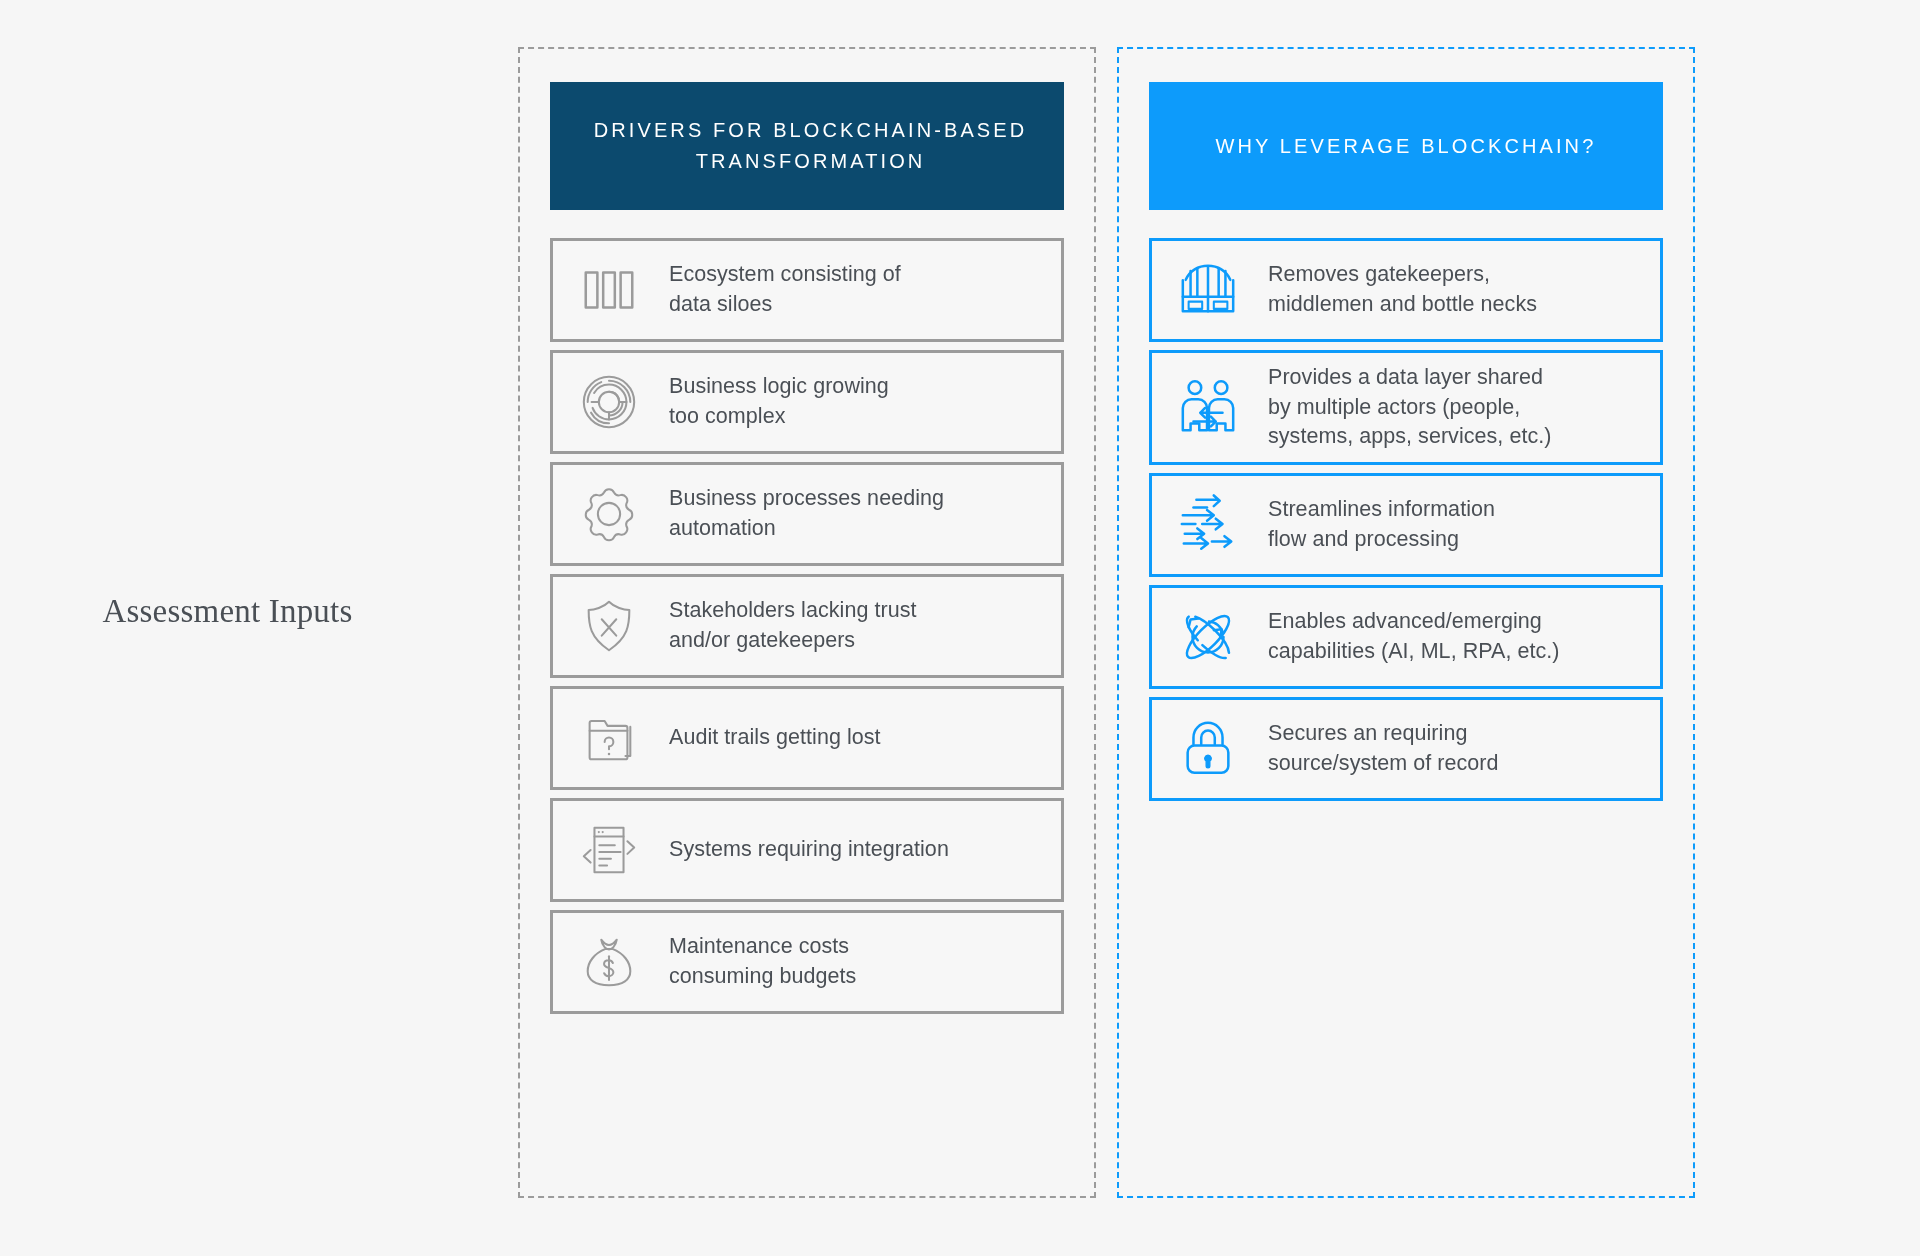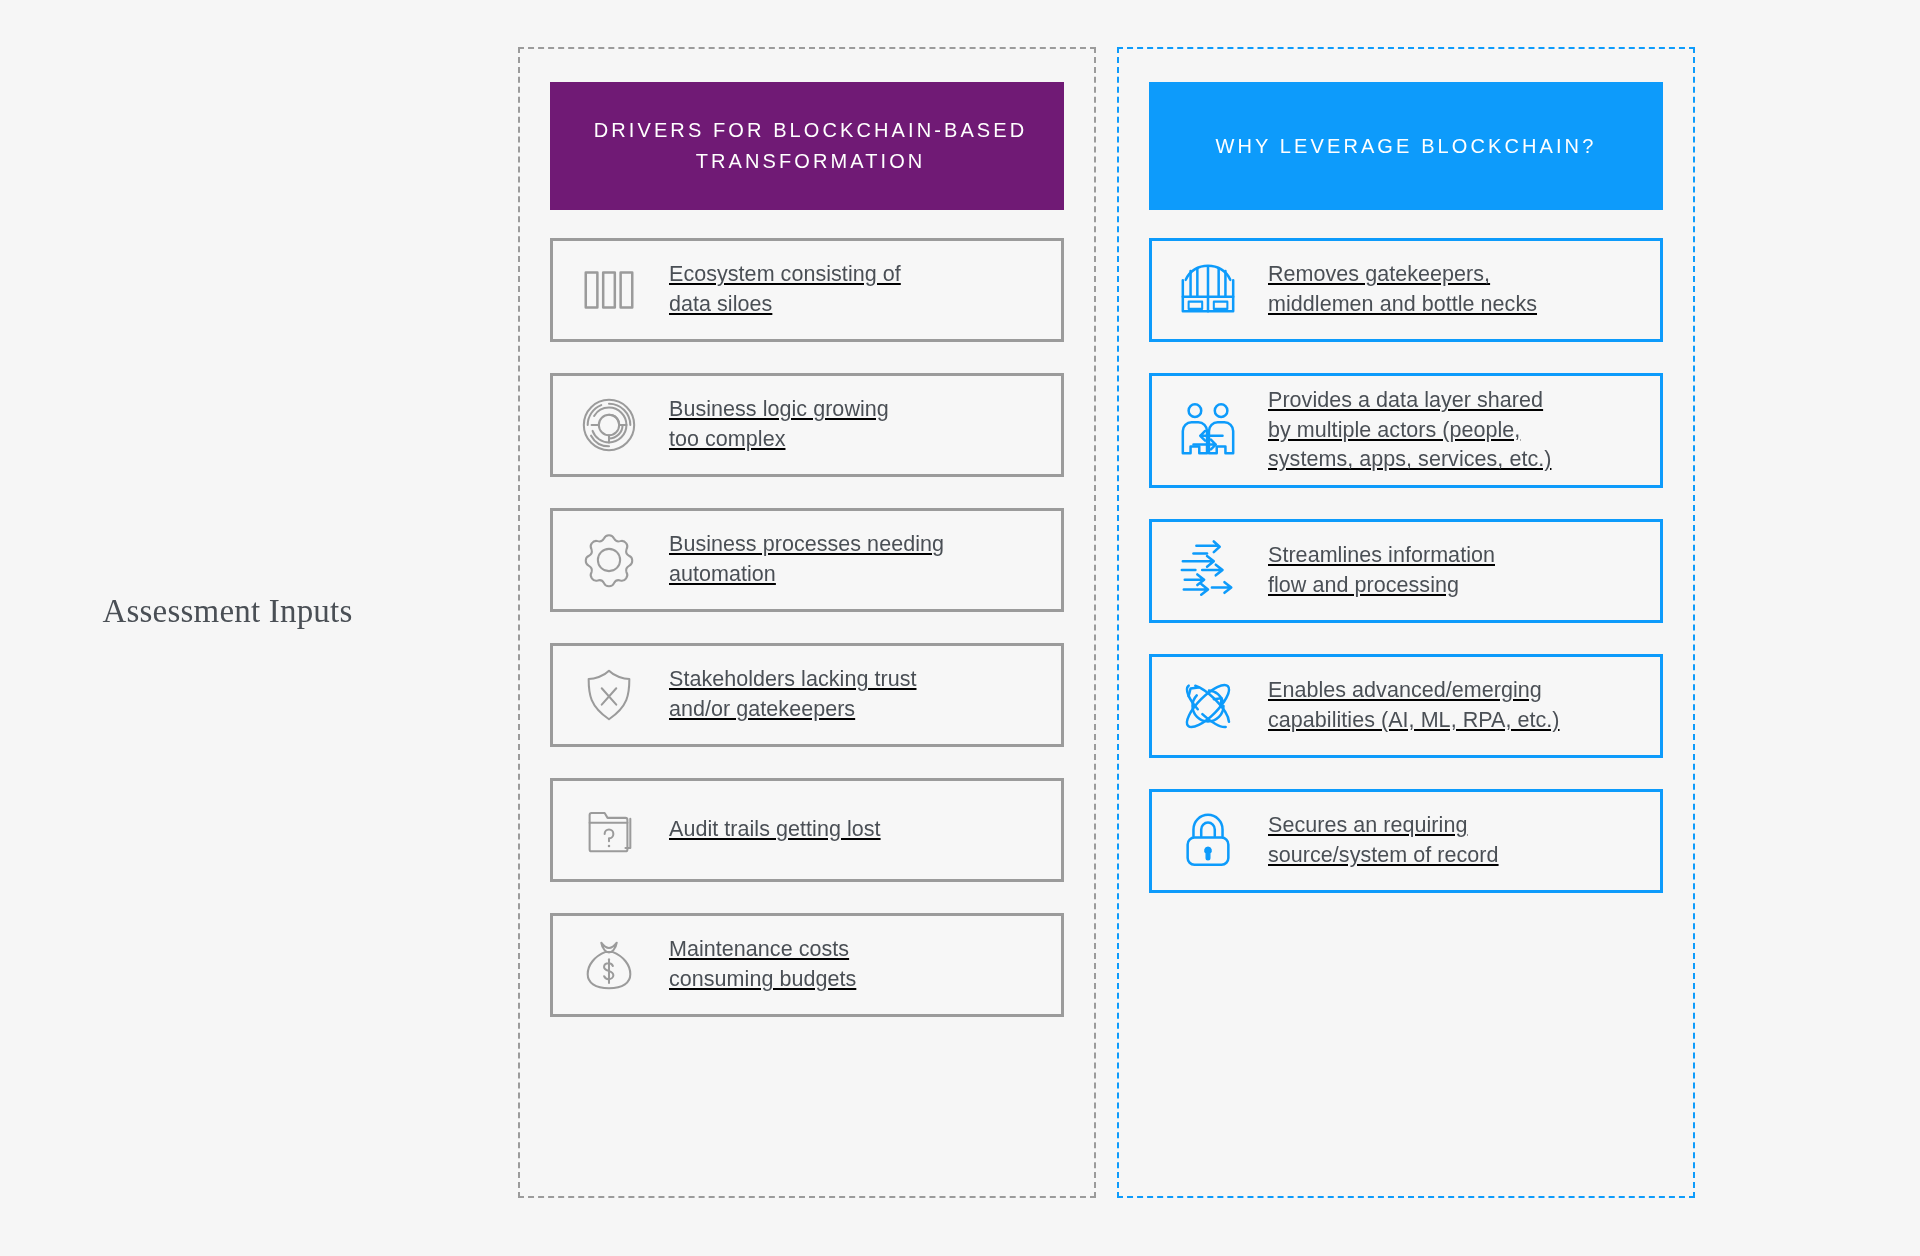--- a/index.html
+++ b/index.html
@@ -68,30 +68,29 @@
     align-items: center;
     justify-content: center;
     text-align: center;
     color: #ffffff;
     font-size: 20px;
     letter-spacing: 3.1px;
     line-height: 1.55;
     padding: 0 26px;
     font-weight: 400;
   }
-  .col-header.gray { background: #701a75; padding-left: 33px; }
+  .col-header.gray { background: #0c4a6e; padding-left: 33px; }
   .col-header.blue { background: #0d9bfb; }
 
   
   .card-list {
     margin-top: 28px;
     display: flex;
     flex-direction: column;
-    gap: 31px;
-    text-decoration: underline;
+    gap: 8px;
   }
   .card {
     box-sizing: border-box;
     display: flex;
     align-items: center;
     background: #f7f7f7;
     min-height: 104px;
     padding: 10px 14px 10px 18px;
   }
   .card.gray  { border: 3px solid #9b9b9b; }
@@ -195,20 +194,39 @@
                 <circle cx="32" cy="48.5" r="1.3" fill="#9b9b9b" stroke="none"></circle>
               </svg>
             </div>
             <div class="card-text">
               <span class="ln">Audit trails getting lost</span>
             </div>
           </div>
           <div class="card gray">
             <div class="card-icon">
               <svg viewBox="0 0 64 64" width="62" height="62">
+                <rect x="17" y="9" width="30" height="46" stroke="#9b9b9b" fill="none" stroke-width="2.1" stroke-linecap="round" stroke-linejoin="round"></rect>
+                <line x1="17" y1="18" x2="47" y2="18" stroke="#9b9b9b" fill="none" stroke-width="2.1" stroke-linecap="round" stroke-linejoin="round"></line>
+                <circle cx="21.5" cy="13.5" r="1.1" fill="#9b9b9b" stroke="none"></circle>
+                <circle cx="25.5" cy="13.5" r="1.1" fill="#9b9b9b" stroke="none"></circle>
+                <path d="M13 32 L6 38.5 L13 45" stroke="#9b9b9b" fill="none" stroke-width="2.1" stroke-linecap="round" stroke-linejoin="round"></path>
+                <path d="M51 23 L58 29.5 L51 36" stroke="#9b9b9b" fill="none" stroke-width="2.1" stroke-linecap="round" stroke-linejoin="round"></path>
+                <line x1="22" y1="27" x2="38" y2="27" stroke="#9b9b9b" fill="none" stroke-width="2.1" stroke-linecap="round" stroke-linejoin="round"></line>
+                <line x1="22" y1="34" x2="44" y2="34" stroke="#9b9b9b" fill="none" stroke-width="2.1" stroke-linecap="round" stroke-linejoin="round"></line>
+                <line x1="22" y1="41" x2="34" y2="41" stroke="#9b9b9b" fill="none" stroke-width="2.1" stroke-linecap="round" stroke-linejoin="round"></line>
+                <line x1="22" y1="48" x2="30" y2="48" stroke="#9b9b9b" fill="none" stroke-width="2.1" stroke-linecap="round" stroke-linejoin="round"></line>
+              </svg>
+            </div>
+            <div class="card-text">
+              <span class="ln">Systems requiring integration</span>
+            </div>
+          </div>
+          <div class="card gray">
+            <div class="card-icon">
+              <svg viewBox="0 0 64 64" width="62" height="62">
                 <path d="M24 9 c1 7 5.5 10 8 10 s7-3 8-10 c-3 4-5.5 5.5-8 5.5 S27 13 24 9z" stroke="#9b9b9b" fill="none" stroke-width="2.1" stroke-linecap="round" stroke-linejoin="round"></path>
                 <path d="M28.5 18.5 C17 23 10 32 10 41.5 10 50 17.5 56 32 56 s22-6 22-14.5 C54 32 47 23 35.5 18.5z" stroke="#9b9b9b" fill="none" stroke-width="2.1" stroke-linecap="round" stroke-linejoin="round"></path>
                 <path d="M36 33 a4.8 4.8 0 0 0-4.5-2.8 c-2.7 0-4.6 1.6-4.6 3.8 0 5 9.6 3.2 9.6 8.5 0 2.4-2.2 4.1-5.1 4.1 A5.3 5.3 0 0 1 27 43.6" stroke="#9b9b9b" fill="none" stroke-width="2.1" stroke-linecap="round" stroke-linejoin="round"></path>
                 <line x1="32" y1="26" x2="32" y2="50.5" stroke="#9b9b9b" fill="none" stroke-width="2.1" stroke-linecap="round" stroke-linejoin="round"></line>
               </svg>
             </div>
             <div class="card-text">
               <span class="ln">Maintenance costs</span>
               <span class="ln">consuming budgets</span>
             </div>

